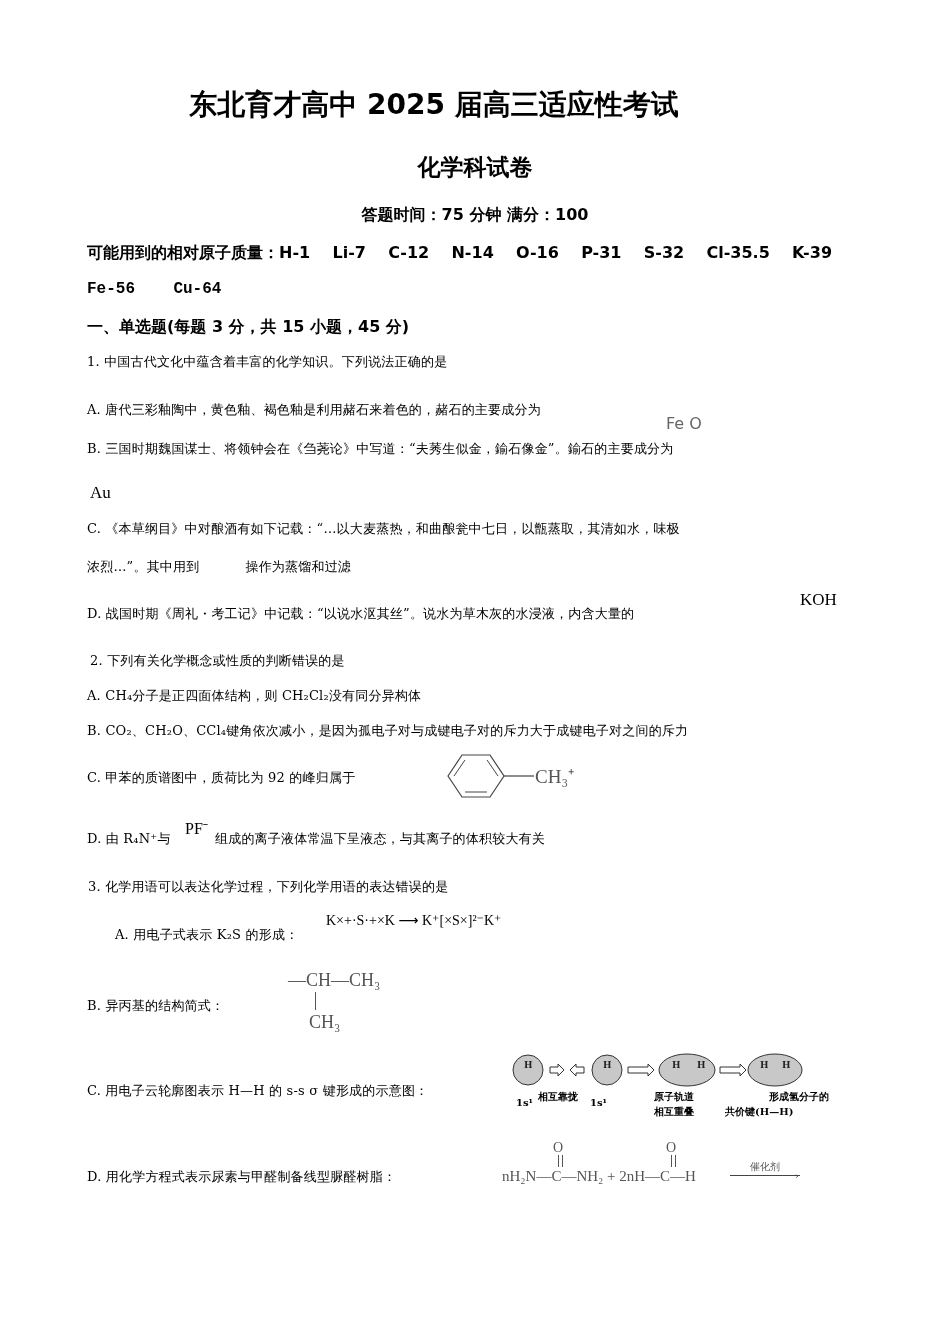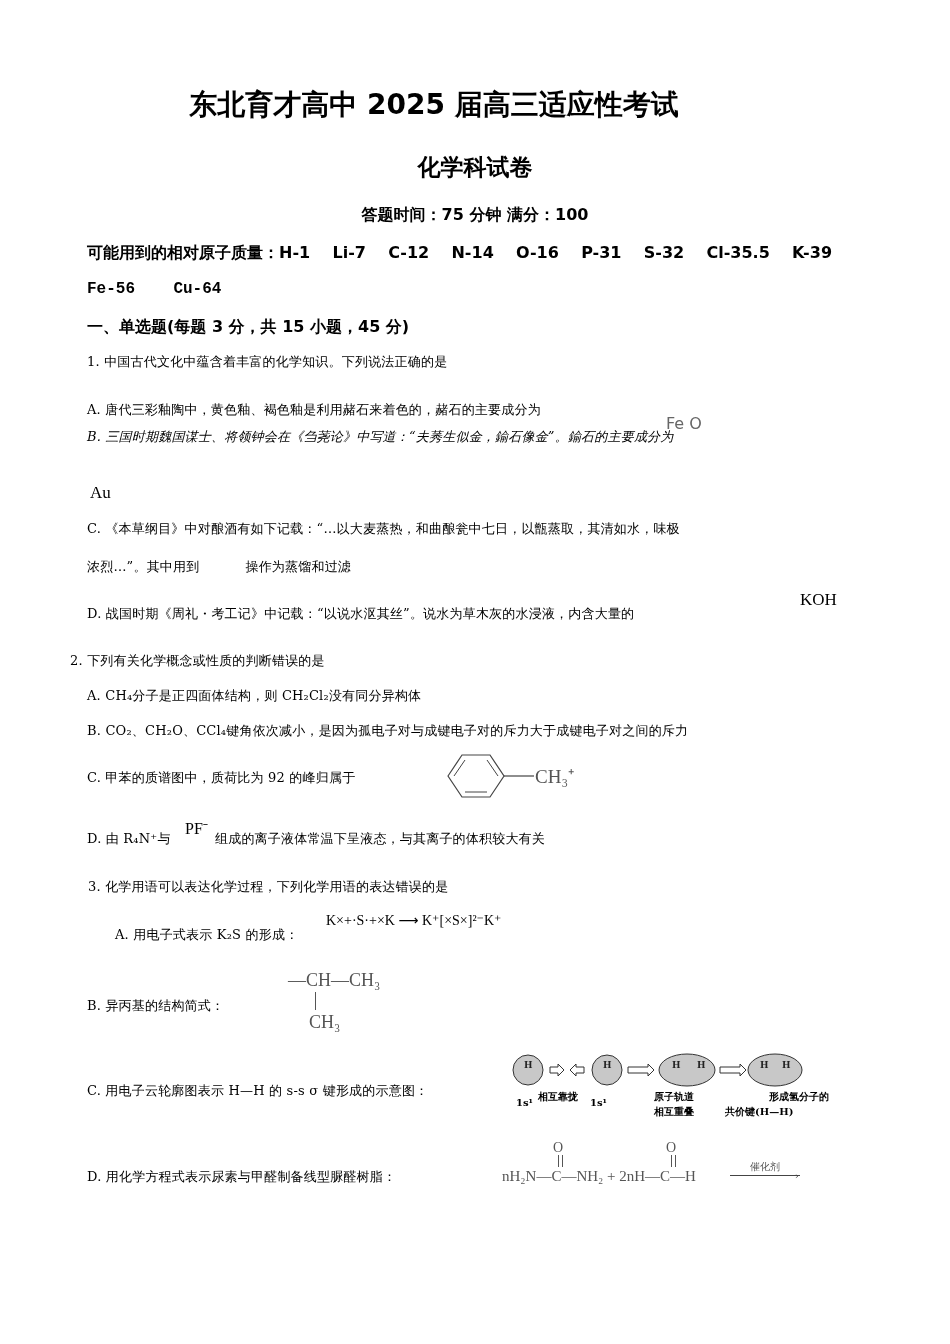--- a/index.html
+++ b/index.html
@@ -28,32 +28,32 @@
 <div class="abs bold" style="left:87px;top:280px;white-space:pre;font-family:Liberation Mono, monospace;">Fe-56    Cu-64</div>
 
 <div class="abs bold" style="left:87px;top:317px;">一、单选题(每题 3 分，共 15 小题，45 分)</div>
 
 <div class="abs txt" style="left:87px;top:353px;">1. 中国古代文化中蕴含着丰富的化学知识。下列说法正确的是</div>
 <div class="abs txt" style="left:87px;top:401px;">
   <span>A. 唐代三彩釉陶中，黄色釉、褐色釉是利用赭石来着色的，赭石的主要成分为</span>
 </div>
 <div class="abs" style="left:666px;top:386px;font-family:'DejaVu Sans',sans-serif;font-size:16px;color:#666;margin-top:28px;">Fe O</div>
 
-<div class="abs txt" style="left:87px;top:428px;font-style:italic;">B. 三国时期魏国谋士、将领钟会在《刍荛论》中写道：“夫莠生似金，鍮石像金”。鍮石的主要成分为</div>
+<div class="abs txt" style="left:87px;top:440px;">B. 三国时期魏国谋士、将领钟会在《刍荛论》中写道：“夫莠生似金，鍮石像金”。鍮石的主要成分为</div>
 <div class="abs formula" style="left:90px;top:483px;">Au</div>
 
 <div class="abs txt" style="left:87px;top:520px;">C. 《本草纲目》中对酿酒有如下记载：“…以大麦蒸热，和曲酿瓮中七日，以甑蒸取，其清如水，味极</div>
 <div class="abs txt" style="left:87px;top:558px;">
   <span>浓烈…”。其中用到</span><span style="display:inline-block;width:46px;"></span><span>操作为蒸馏和过滤</span>
 </div>
 
 <div class="abs txt" style="left:87px;top:605px;">D. 战国时期《周礼・考工记》中记载：“以说水沤其丝”。说水为草木灰的水浸液，内含大量的</div>
 <div class="abs formula" style="left:800px;top:590px;">KOH</div>
 
-<div class="abs txt" style="left:70px;top:652px;">2. 下列有关化学概念或性质的判断错误的是</div>
+<div class="abs txt" style="left:90px;top:652px;">2. 下列有关化学概念或性质的判断错误的是</div>
 <div class="abs txt" style="left:87px;top:687px;">A. CH₄分子是正四面体结构，则 CH₂Cl₂没有同分异构体</div>
 <div class="abs txt" style="left:87px;top:722px;">B. CO₂、CH₂O、CCl₄键角依次减小，是因为孤电子对与成键电子对的斥力大于成键电子对之间的斥力</div>
 <div class="abs txt" style="left:87px;top:769px;">C. 甲苯的质谱图中，质荷比为 92 的峰归属于</div>
 <svg class="abs" style="left:440px;top:752px;" width="140" height="50">
   <polygon points="8,24 22,3 50,3 64,24 50,45 22,45" fill="none" stroke="#444" stroke-width="1.2"></polygon>
   <line x1="14" y1="24" x2="25" y2="8" stroke="#444" stroke-width="1"></line>
   <line x1="47" y1="8" x2="58" y2="24" stroke="#444" stroke-width="1"></line>
   <line x1="25" y1="40" x2="47" y2="40" stroke="#444" stroke-width="1"></line>
   <line x1="64" y1="24" x2="94" y2="24" stroke="#444" stroke-width="1.2"></line>
 </svg>

